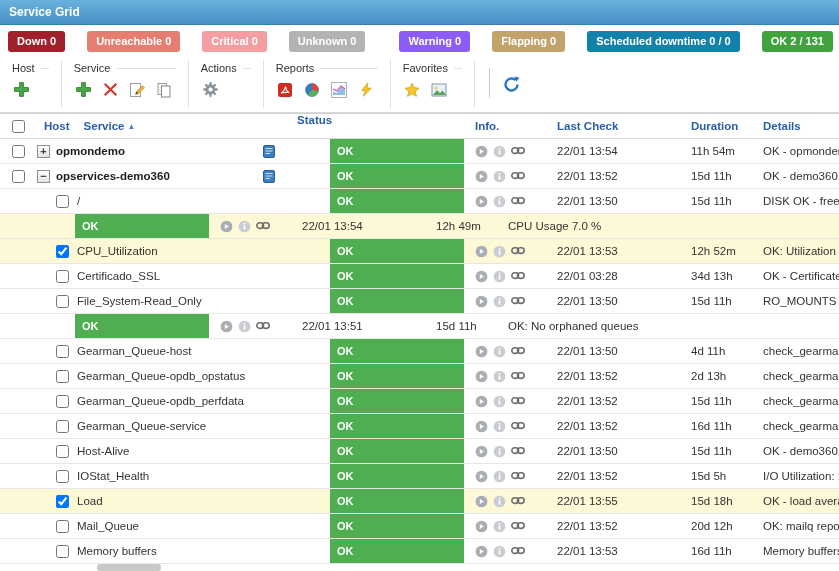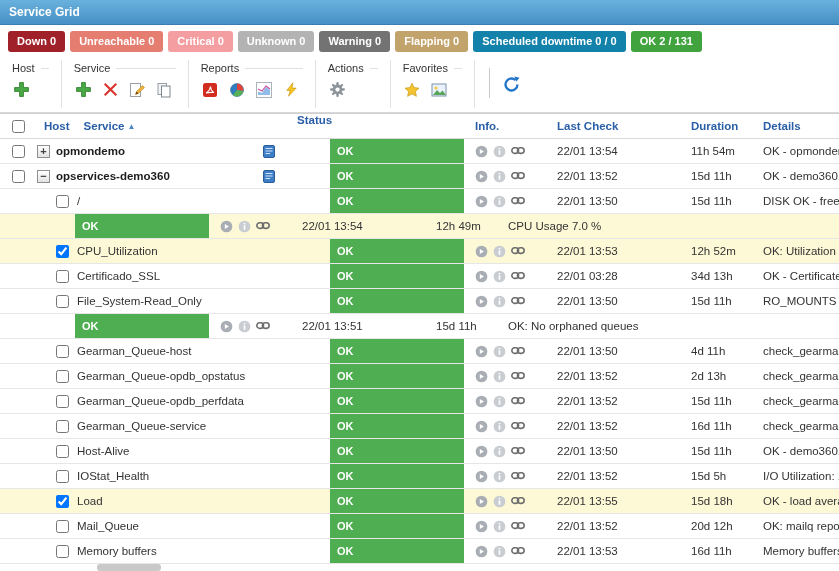--- a/index.html
+++ b/index.html
@@ -9,21 +9,21 @@
 
   
   .titlebar {
     height: 25px; line-height: 25px; padding-left: 9px;
     background: linear-gradient(#69b1dd, #4590c5);
     border-bottom: 1px solid #3a7db3;
     color: #fff; font-weight: bold; font-size: 12px;
   }
 
   
-  .status-row { display: flex; align-items: center; height: 32px; padding: 0 4px 0 8px; gap: 5px; }
+  .status-row { display: flex; align-items: center; height: 32px; padding: 0 4px 0 8px; gap: 22px; }
   .status-btn {
     color: #fff; font-weight: bold; font-size: 11px;
     height: 21px; line-height: 21px; padding: 0 9px;
     border-radius: 3px; white-space: nowrap; cursor: pointer;
   }
 
   
   .toolbar { display: flex; align-items: stretch; height: 56px; padding: 3px 6px 4px 8px; border-bottom: 1px solid #d8d8d8; }
   #toolbar-groups { display: flex; }
   .tgroup { position: relative; padding: 2px 12px 0 2px; margin-right: 8px; border-right: 1px solid #e2e2e2; }
@@ -92,21 +92,21 @@
 
   <div class="titlebar">
     <span>Service Grid</span>
   </div>
 
   <div class="status-row" id="status-row">
       <div class="status-btn" style="background: rgb(160, 33, 41);">Down 0</div>
       <div class="status-btn" style="background: rgb(229, 125, 112);">Unreachable 0</div>
       <div class="status-btn" style="background: rgb(244, 158, 162);">Critical 0</div>
       <div class="status-btn" style="background: rgb(179, 179, 179);">Unknown 0</div>
-      <div class="status-btn" style="background: #737373;">Warning 0</div>
+      <div class="status-btn" style="background: #8b5cf6; margin-left: 12px;">Warning 0</div>
       <div class="status-btn" style="background: rgb(194, 163, 107);">Flapping 0</div>
       <div class="status-btn" style="background: rgb(18, 130, 170);">Scheduled downtime 0 / 0</div>
       <div class="status-btn" style="background: rgb(65, 163, 62);">OK 2 / 131</div>
     </div>
 
   <div class="toolbar">
     <div id="toolbar-groups">
         <div class="tgroup">
           <div class="tgroup-label">Host</div>
           <div class="tgroup-icons">
@@ -134,67 +134,67 @@
               <svg viewBox="0 0 16 16" width="16" height="16">
                 <rect x="1.5" y="1.5" width="10" height="13" fill="#fff" stroke="#9aa0a6"></rect>
                 <path d="M6.5 12.5l1-3 6-6 2 2-6 6z" fill="#f0b23e" stroke="#b9831c" stroke-width="0.6"></path>
                 <path d="M6.5 12.5l1-3 2 2z" fill="#6b4a12"></path>
               </svg>
             </span>
             <span class="tool-icon">
               <svg viewBox="0 0 16 16" width="16" height="16">
                 <rect x="2" y="1.5" width="8.5" height="11" fill="#f1f3f4" stroke="#9aa0a6"></rect>
                 <rect x="5.5" y="4" width="8.5" height="11" fill="#fff" stroke="#7c8790"></rect>
-              </svg>
-            </span>
-          </div>
-        </div>
-        <div class="tgroup">
-          <div class="tgroup-label">Reports</div>
-          <div class="tgroup-icons">
-            <span class="tool-icon">
-              <svg viewBox="0 0 16 16" width="16" height="16">
-                <rect x="1" y="1" width="14" height="14" rx="2.5" fill="#d22b1f"></rect>
-                <path d="M4 11c2-1 4-4 4.5-6.5.3 2.5 1.5 5 3.5 6-2-.3-5-.2-8 .5z" fill="none" stroke="#fff" stroke-width="1.2"></path>
-              </svg>
-            </span>
-            <span class="tool-icon">
-              <svg viewBox="0 0 16 16" width="16" height="16">
-                <circle cx="8" cy="8" r="6.5" fill="#2f7dbe" stroke="#1d5a8f" stroke-width="0.5"></circle>
-                <path d="M8 8V1.5A6.5 6.5 0 0 1 14.3 9z" fill="#e0433a"></path>
-                <path d="M8 8l6.3 1A6.5 6.5 0 0 1 3.8 13z" fill="#58b158"></path>
-              </svg>
-            </span>
-            <span class="tool-icon">
-              <svg viewBox="0 0 16 16" width="16" height="16">
-                <rect x="0.5" y="0.5" width="15" height="15" fill="#fff" stroke="#aab2ba"></rect>
-                <path d="M2 13V9.5L6 11l4-6 4 3V13z" fill="#8fbce8"></path>
-                <path d="M2 7l4 2 4-5 4 3" fill="none" stroke="#c94f9e" stroke-width="1.2"></path>
-              </svg>
-            </span>
-            <span class="tool-icon">
-              <svg viewBox="0 0 16 16" width="15" height="15">
-                <path d="M9.5 0.8 3 9h3.6L4.8 15.2 13 6.5H8.6z" fill="#f6c51e" stroke="#c79410" stroke-width="0.7"></path>
               </svg>
             </span>
           </div>
         </div>
         <div class="tgroup">
           <div class="tgroup-label">Actions</div>
           <div class="tgroup-icons">
             <span class="tool-icon">
               <svg viewBox="0 0 16 16" width="17" height="17">
                 <g fill="#8d959c">
                   <rect x="6.9" y="1" width="2.2" height="14" rx="1"></rect>
                   <rect x="6.9" y="1" width="2.2" height="14" rx="1" transform="rotate(45 8 8)"></rect>
                   <rect x="6.9" y="1" width="2.2" height="14" rx="1" transform="rotate(90 8 8)"></rect>
                   <rect x="6.9" y="1" width="2.2" height="14" rx="1" transform="rotate(135 8 8)"></rect>
                   <circle cx="8" cy="8" r="4.6"></circle>
                 </g>
                 <circle cx="8" cy="8" r="2" fill="#fff"></circle>
+              </svg>
+            </span>
+          </div>
+        </div>
+        <div class="tgroup">
+          <div class="tgroup-label">Reports</div>
+          <div class="tgroup-icons">
+            <span class="tool-icon">
+              <svg viewBox="0 0 16 16" width="16" height="16">
+                <rect x="1" y="1" width="14" height="14" rx="2.5" fill="#d22b1f"></rect>
+                <path d="M4 11c2-1 4-4 4.5-6.5.3 2.5 1.5 5 3.5 6-2-.3-5-.2-8 .5z" fill="none" stroke="#fff" stroke-width="1.2"></path>
+              </svg>
+            </span>
+            <span class="tool-icon">
+              <svg viewBox="0 0 16 16" width="16" height="16">
+                <circle cx="8" cy="8" r="6.5" fill="#2f7dbe" stroke="#1d5a8f" stroke-width="0.5"></circle>
+                <path d="M8 8V1.5A6.5 6.5 0 0 1 14.3 9z" fill="#e0433a"></path>
+                <path d="M8 8l6.3 1A6.5 6.5 0 0 1 3.8 13z" fill="#58b158"></path>
+              </svg>
+            </span>
+            <span class="tool-icon">
+              <svg viewBox="0 0 16 16" width="16" height="16">
+                <rect x="0.5" y="0.5" width="15" height="15" fill="#fff" stroke="#aab2ba"></rect>
+                <path d="M2 13V9.5L6 11l4-6 4 3V13z" fill="#8fbce8"></path>
+                <path d="M2 7l4 2 4-5 4 3" fill="none" stroke="#c94f9e" stroke-width="1.2"></path>
+              </svg>
+            </span>
+            <span class="tool-icon">
+              <svg viewBox="0 0 16 16" width="15" height="15">
+                <path d="M9.5 0.8 3 9h3.6L4.8 15.2 13 6.5H8.6z" fill="#f6c51e" stroke="#c79410" stroke-width="0.7"></path>
               </svg>
             </span>
           </div>
         </div>
         <div class="tgroup">
           <div class="tgroup-label">Favorites</div>
           <div class="tgroup-icons">
             <span class="tool-icon">
               <svg viewBox="0 0 16 16" width="16" height="16">
                 <path d="M8 1.2l2.1 4.4 4.9.6-3.6 3.3 1 4.8L8 11.9l-4.4 2.4 1-4.8L1 6.2l4.9-.6z" fill="#f4c430" stroke="#c89b16" stroke-width="0.7"></path>

